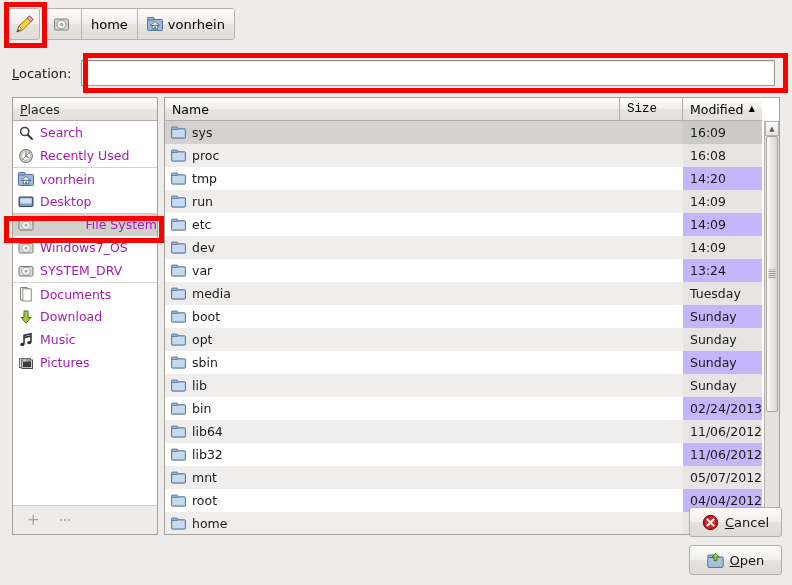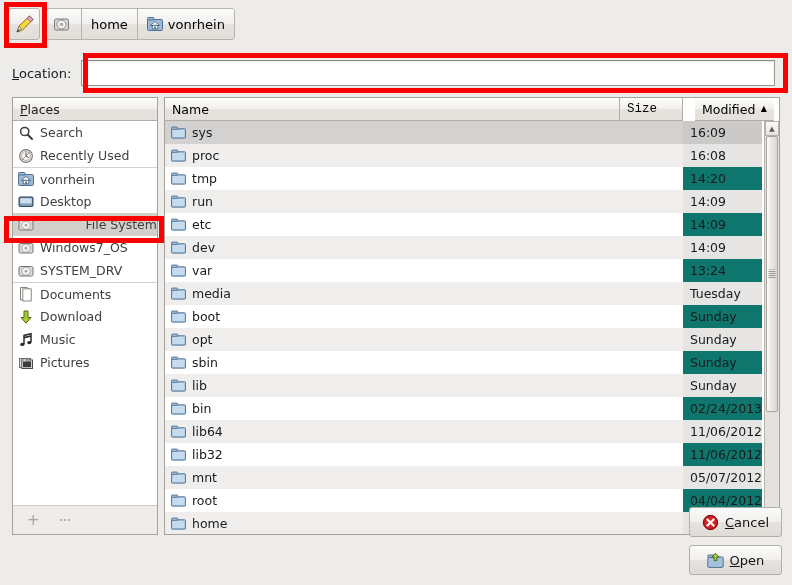--- a/index.html
+++ b/index.html
@@ -119,21 +119,21 @@
     background: #ffffff;
     overflow: hidden;
   }
   .place-item {
     height: 23px;
     display: flex;
     align-items: center;
     padding-left: 5px;
     gap: 6px;
     font-size: 12.5px;
-    color: #404040;
+    color: #a21caf;
     cursor: default;
     white-space: nowrap;
   }
   .place-item.sep { border-top: 1px solid #d6d3cf; }
   .place-item.selected { background: #d3d0cb; justify-content: space-between; }
   .places-footer {
     height: 29px;
     flex: 0 0 29px;
     border-top: 1px solid #cfccc7;
     background: #edeceb;
@@ -172,21 +172,21 @@
     border-bottom: 1px solid #b0aca6;
     display: flex;
     align-items: center;
     padding: 0 7px;
     font-size: 12.5px;
     cursor: default;
     white-space: nowrap;
   }
   .col-name { width: 455px; }
   .col-size { width: 63px; font-family: Liberation Mono, monospace; }
-  .col-mod  { width: 79px; border-right: none; justify-content: flex-start; gap: 5px; margin-left: 12px; }
+  .col-mod  { width: 79px; border-right: none; justify-content: flex-start; gap: 5px; }
   .sort-arrow { font-size: 8px; line-height: 1; margin-left: auto; }
 
   .rows-wrap {
     flex: 1 1 auto;
     display: flex;
     overflow: hidden;
   }
   .rows {
     flex: 1 1 auto;
     overflow: hidden;
@@ -216,21 +216,21 @@
   }
   .frow .c-mod {
     width: 79px;
     display: flex;
     align-items: center;
     padding-left: 7px;
     font-size: 12.5px;
     color: #1a1a1a;
   }
   .frow.odd  .c-name, .frow.odd  .c-size { background: #ffffff; }
-  .frow.odd  .c-mod  { background: #0f766e; }
+  .frow.odd  .c-mod  { background: #c4b5fd; }
   .frow.even .c-name, .frow.even .c-size { background: #efeeed; }
   .frow.even .c-mod  { background: #e6e5e3; }
   .frow.sel  .c-name, .frow.sel  .c-size { background: #d3d2d0; }
   .frow.sel  .c-mod  { background: #cbcac8; }
 
   
   .vscroll {
     flex: 0 0 15px;
     width: 15px;
     background: #e9e7e4;

